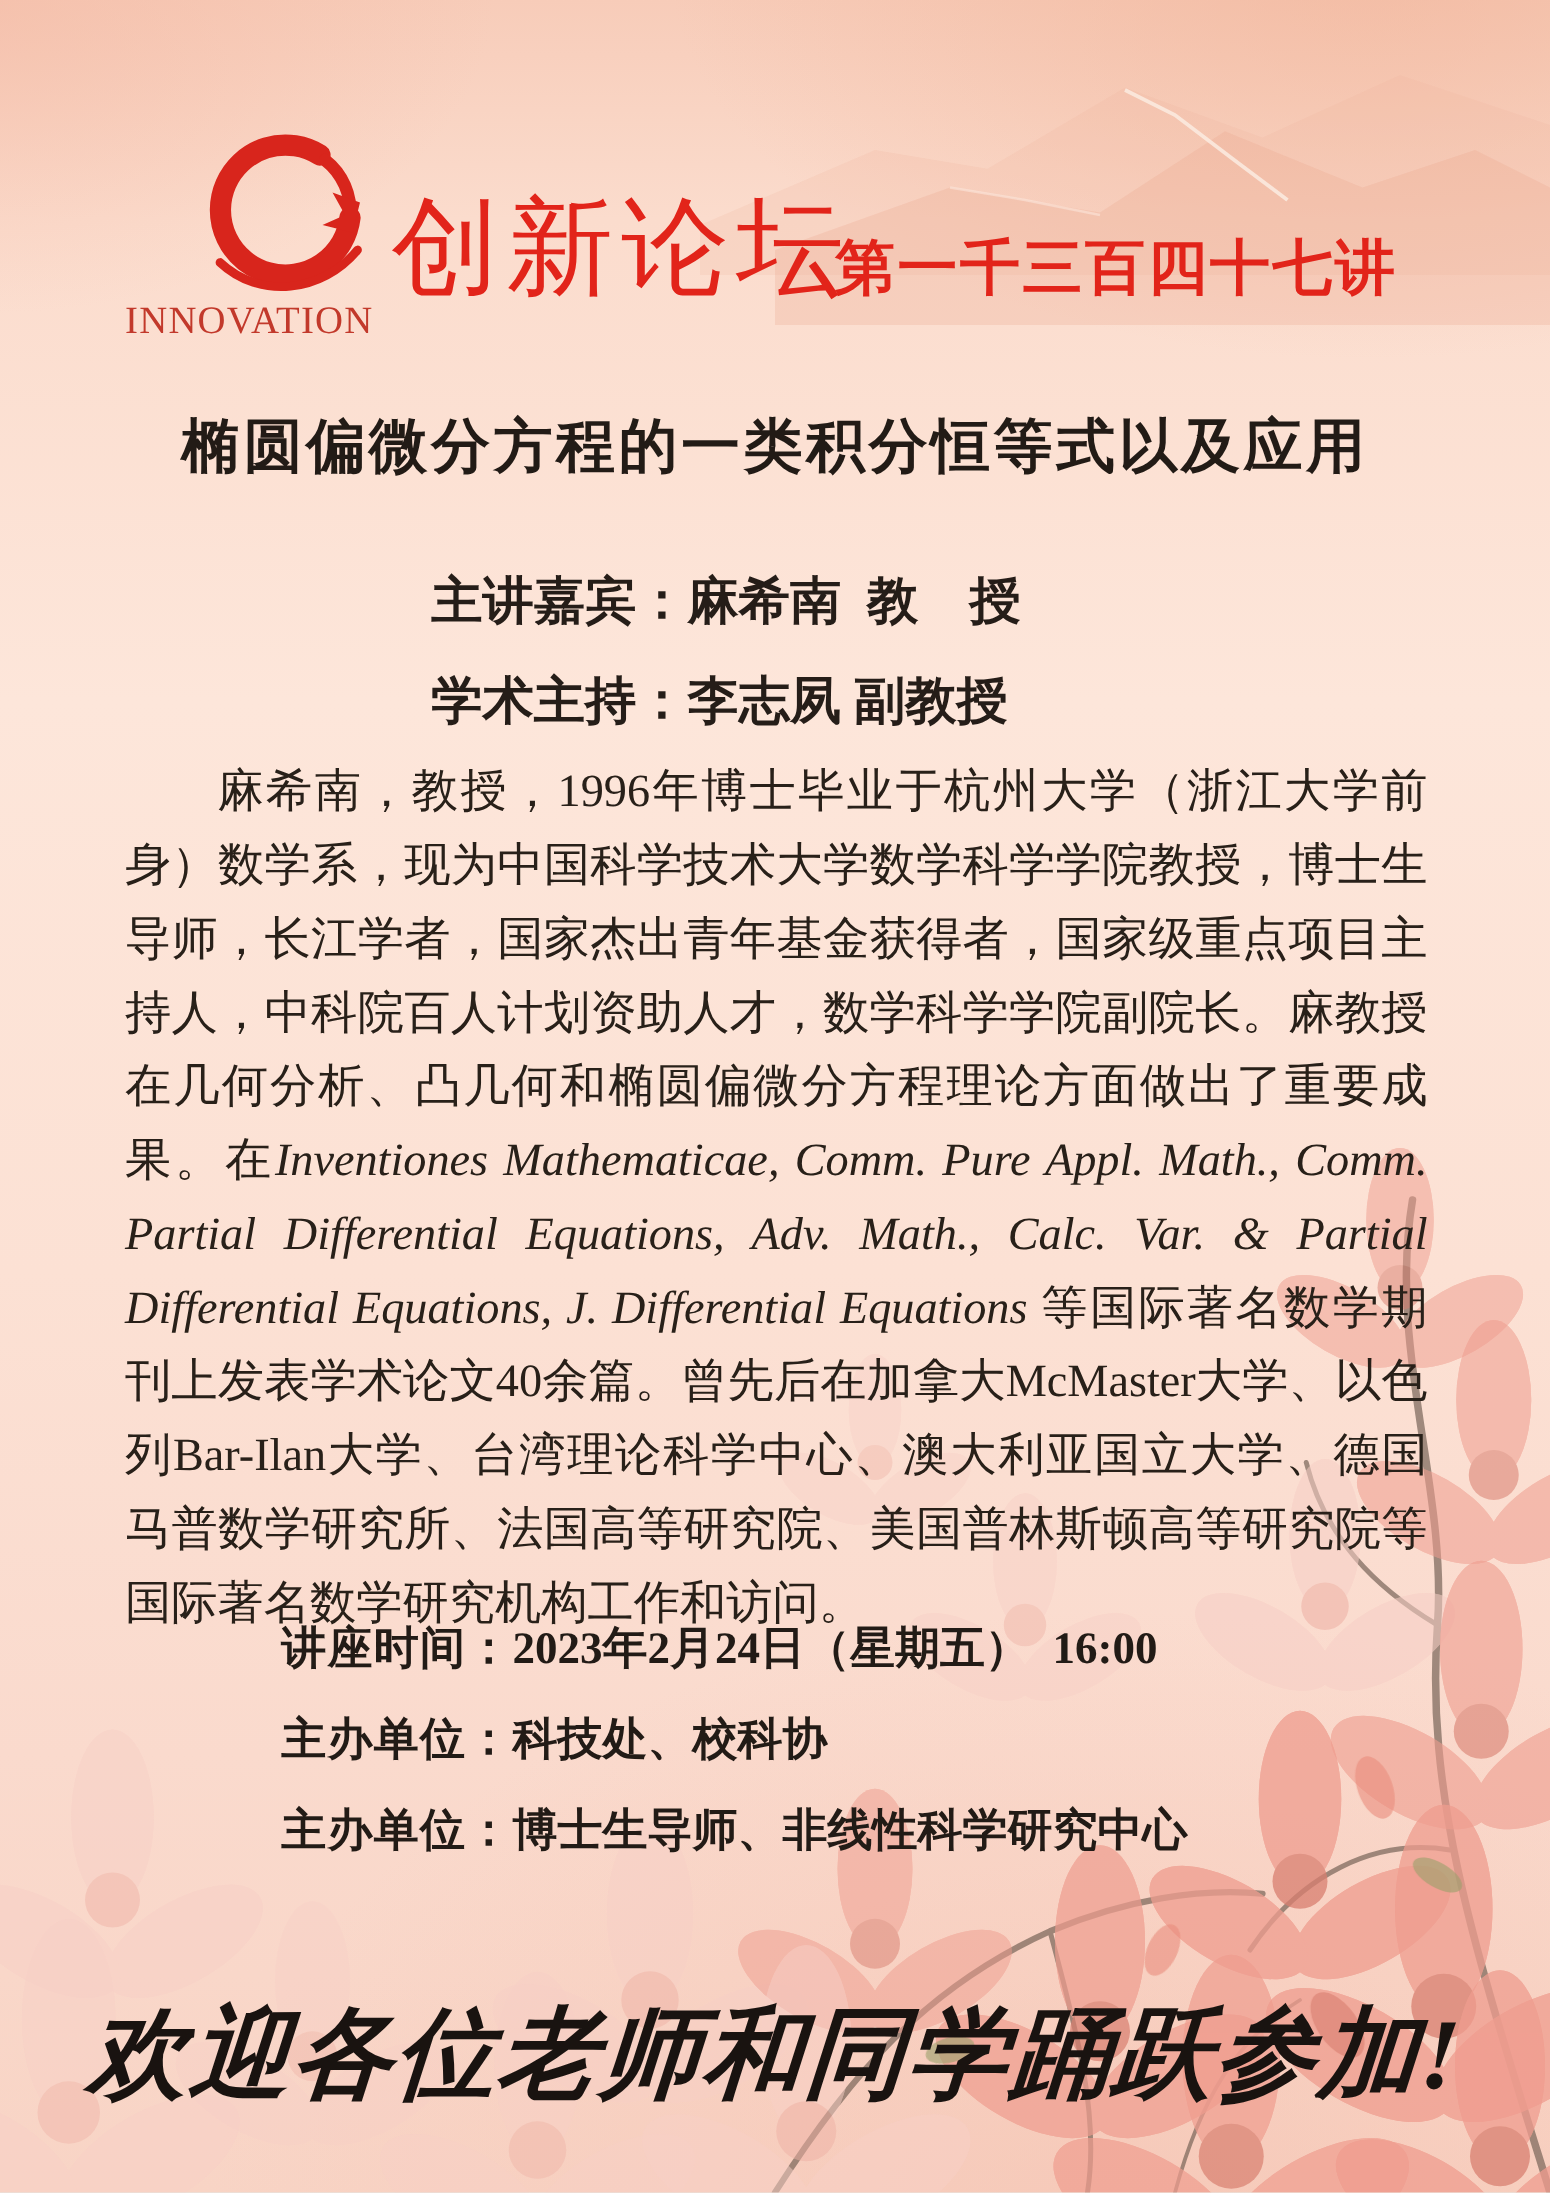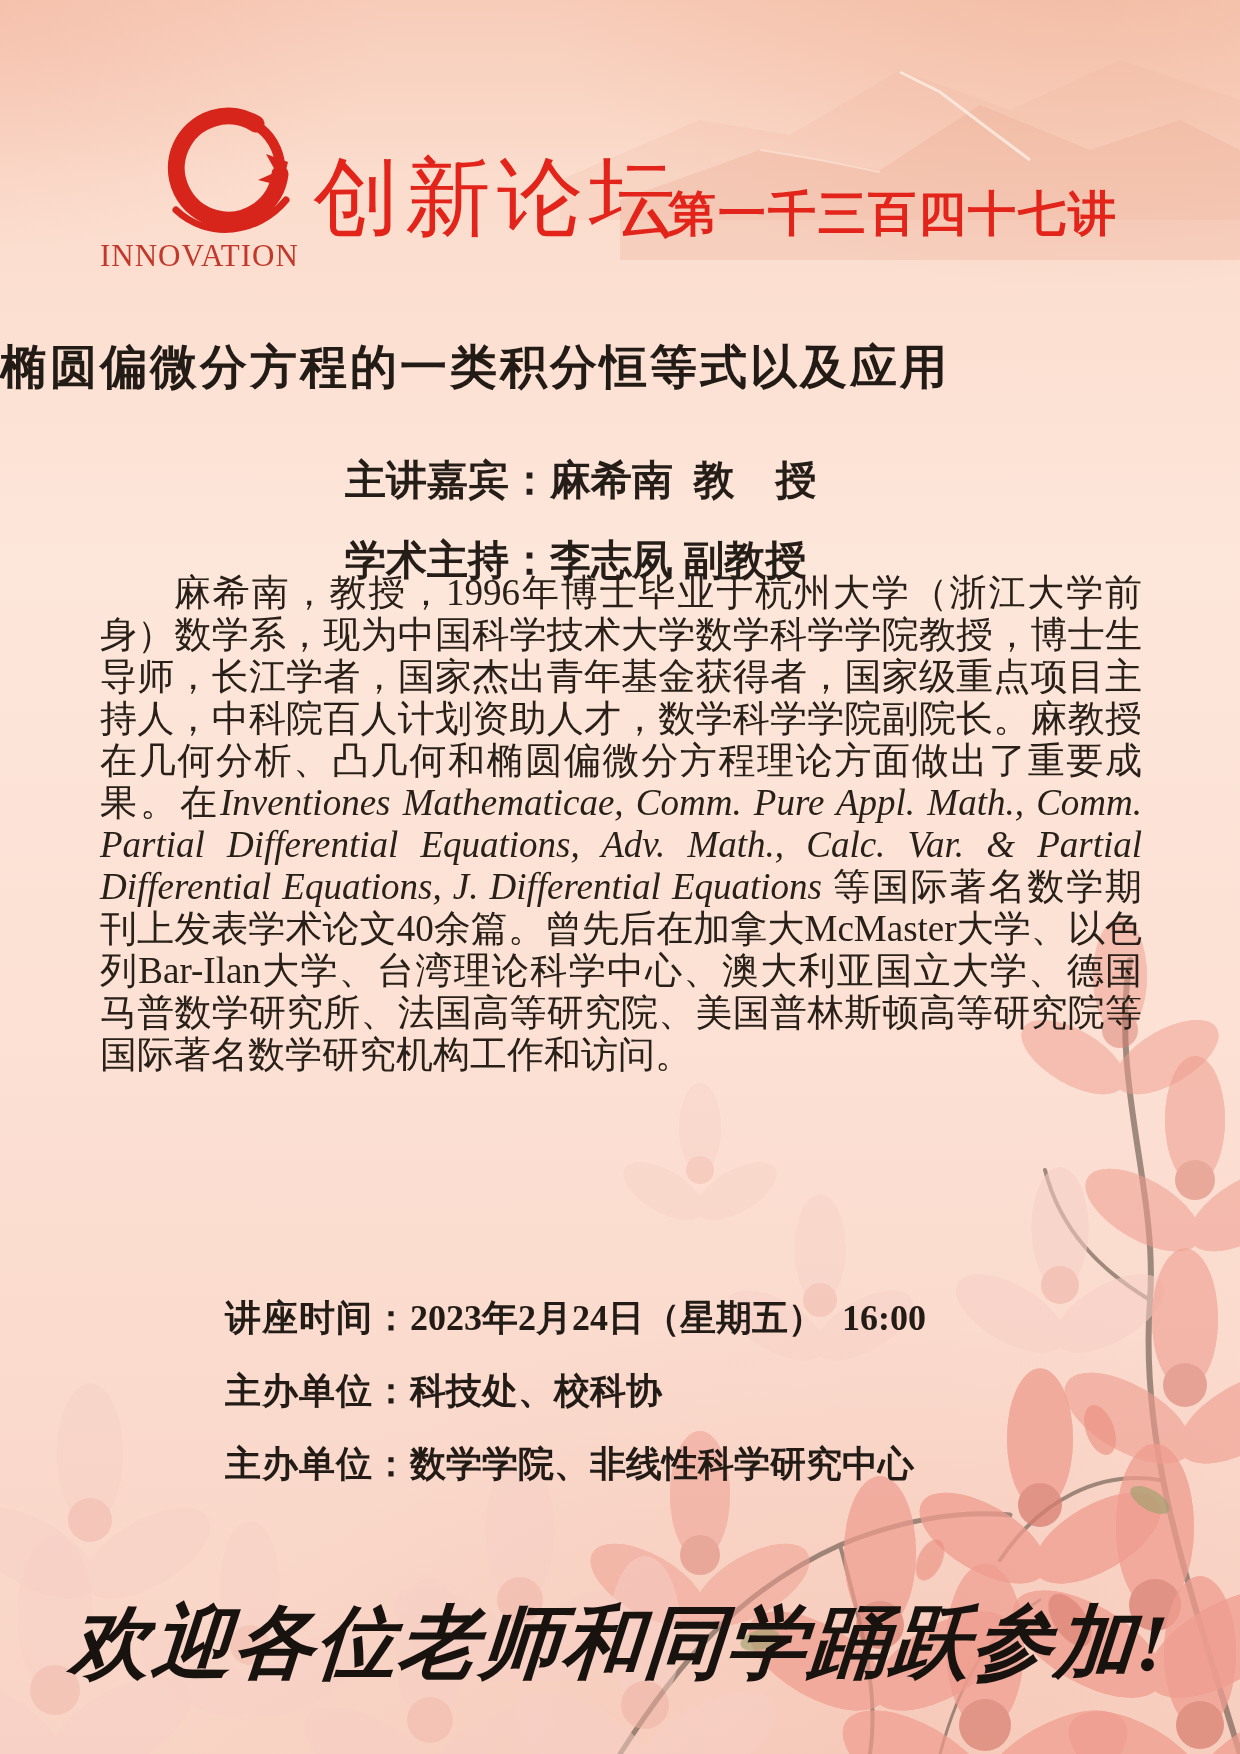--- a/index.html
+++ b/index.html
@@ -32,32 +32,32 @@
     font-size:86px;font-weight:400;letter-spacing:6px;color:#e2241a;
   }
   .lecture-no{
     position:absolute;left:668px;top:182px;
     font-size:48px;font-weight:600;color:#e2241a;letter-spacing:2px;
     font-family:"Liberation Serif","DejaVu Serif",serif;
   }
 
   
   .talk-title{
-    position:absolute;left:0;top:336px;width:100%;margin:0;
-    text-align:left;font-size:47px;font-weight:700;letter-spacing:3px;color:#221b16;
+    position:absolute;left:0;top:326px;width:100%;margin:0;
+    text-align:center;font-size:47px;font-weight:700;letter-spacing:3px;color:#221b16;
   }
 
   
   .people{position:absolute;left:345px;top:440px;font-size:41px;line-height:80px;font-weight:600;}
   .pre{white-space:pre-wrap;}
 
   
   .bio{
-    position:absolute;left:100px;top:572px;width:1042px;margin:0;
-    font-size:37px;line-height:42px;text-align:justify;
+    position:absolute;left:100px;top:604px;width:1042px;margin:0;
+    font-size:37px;line-height:59px;text-align:justify;
     text-indent:2em;color:#282019;font-weight:500;
   }
   .bio .en{font-style:italic;font-family:"Liberation Serif","DejaVu Serif",serif;font-weight:400;}
 
   
   .details{position:absolute;left:225px;top:1282px;list-style:none;margin:0;padding:0;
     font-size:36px;line-height:73px;font-weight:600;color:#221b16;}
   .details .lbl{letter-spacing:1px;text-align:right;}
 
   
@@ -165,19 +165,19 @@
     <div class="people">
       <div><span class="lbl">主讲嘉宾：</span><span class="pre">麻希南  教    授</span></div>
       <div><span class="lbl">学术主持：</span><span class="pre">李志夙 副教授</span></div>
     </div>
 
     <p class="bio"><span>麻希南，教授，1996年博士毕业于杭州大学（浙江大学前身）数学系，现为中国科学技术大学数学科学学院教授，博士生导师，长江学者，国家杰出青年基金获得者，国家级重点项目主持人，中科院百人计划资助人才，数学科学学院副院长。麻教授在几何分析、凸几何和椭圆偏微分方程理论方面做出了重要成果。在</span><span class="en">Inventiones Mathematicae, Comm. Pure Appl. Math., Comm. Partial Differential Equations, Adv. Math., Calc. Var. &amp; Partial Differential Equations, J. Differential Equations</span><span> 等国际著名数学期刊上发表学术论文40余篇。曾先后在加拿大McMaster大学、以色列Bar-Ilan大学、台湾理论科学中心、澳大利亚国立大学、德国马普数学研究所、法国高等研究院、美国普林斯顿高等研究院等国际著名数学研究机构工作和访问。</span></p>
 
     <ul class="details">
       <li><span class="lbl">讲座时间：</span><span class="pre">2023年2月24日（星期五）  16:00</span></li>
       <li><span class="lbl">主办单位：</span><span class="pre">科技处、校科协</span></li>
-      <li><span class="lbl">主办单位：</span><span class="pre">数学学院、非线性科学研究中心</span></li>
+      <li><span class="lbl">主办单位：</span><span class="pre">博士生导师、非线性科学研究中心</span></li>
     </ul>
 
     <div class="welcome">欢迎各位老师和同学踊跃参加!</div>
 
   </div>
 </div>
 
 </body></html>

